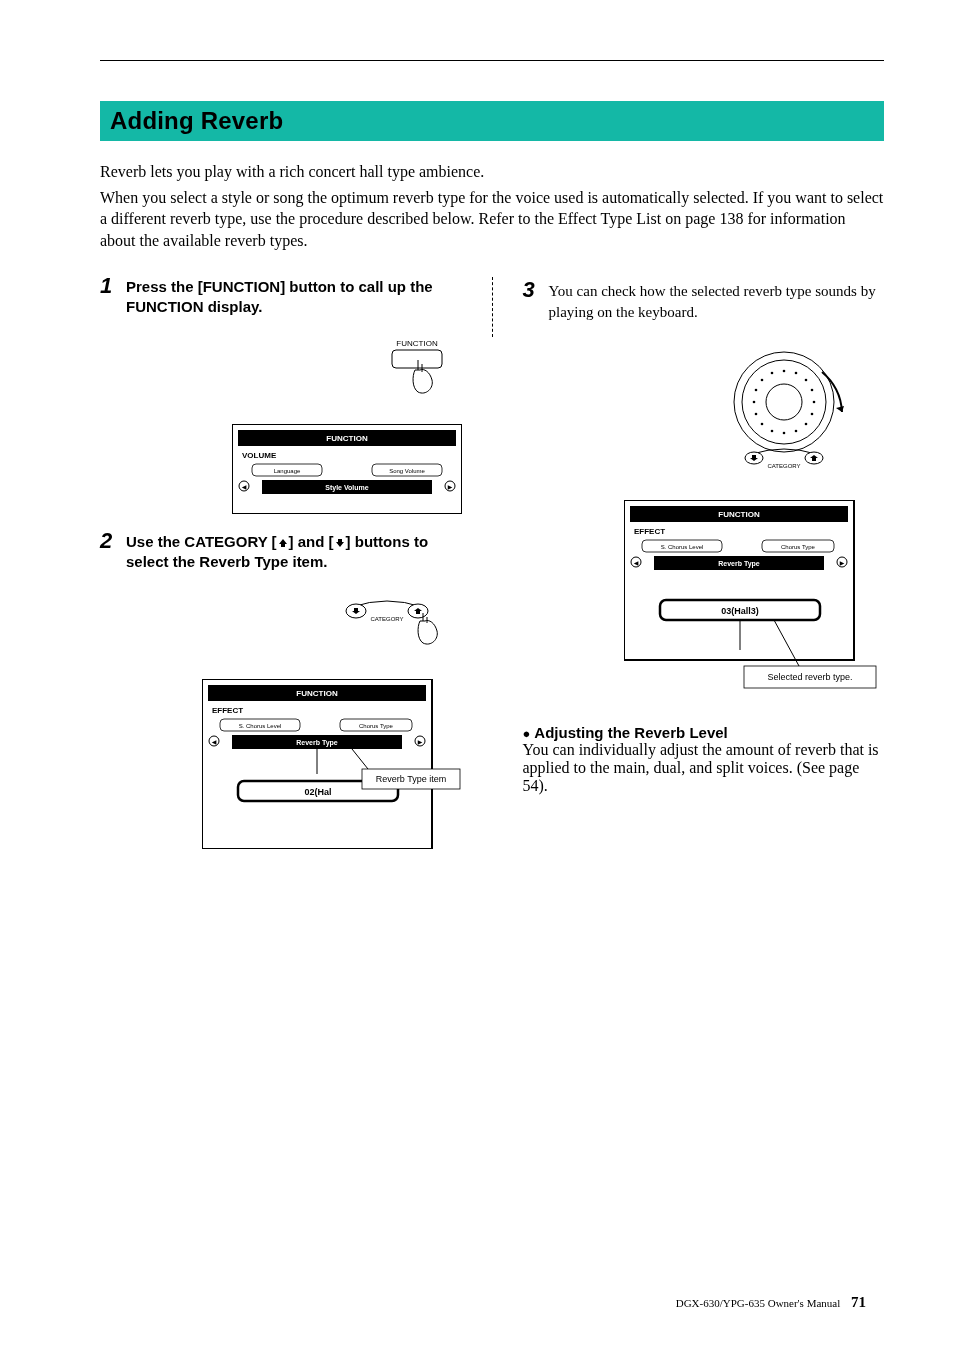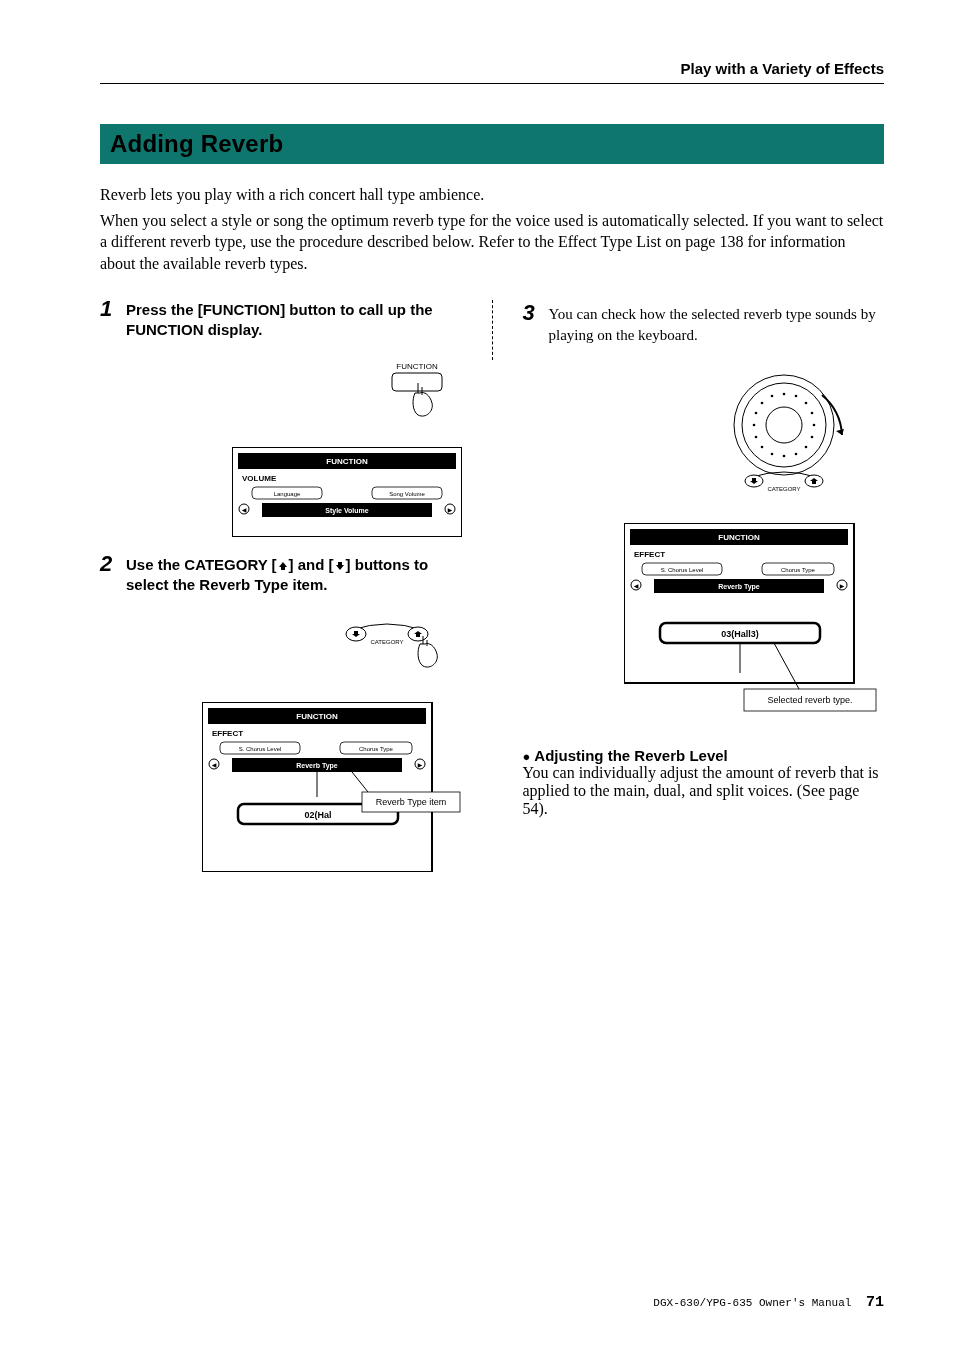--- a/index.html
+++ b/index.html
@@ -22,21 +22,21 @@
     font-family: Arial, Helvetica, sans-serif;
     font-weight: bold;
     font-size: 15px;
     margin-bottom: 6px;
   }
   .top-rule {
     border-top: 1px solid #000;
     margin-bottom: 40px;
   }
   .section-head {
-    background: #0f766e;
+    background: #14b8a6;
     padding: 6px 10px;
     font-family: Arial, Helvetica, sans-serif;
     font-weight: 900;
     font-size: 24px;
     letter-spacing: 0.2px;
     margin-bottom: 20px;
   }
   .intro p {
     margin: 0 0 4px 0;
     line-height: 1.35;
@@ -96,42 +96,41 @@
     font-size: 15px;
     margin-top: 24px;
   }
   .sub-head .bullet {
     font-size: 13px;
     margin-right: 4px;
   }
   .footer {
     position: absolute;
     bottom: 40px;
-    right: 70px;
-    font-family: Liberation Mono, monospace;
+    right: 88px;
+    font-family: Liberation Serif, serif;
     font-size: 11px;
     text-align: center;
   }
   .footer .pg {
     font-weight: bold;
     font-size: 15px;
     margin-left: 8px;
   }
   .inline-arrow {
     display: inline-block;
     line-height: 0;
     vertical-align: -2px;
   }
 </style>
 </head>
 <body>
 
 <div class="page">
 
-  <div class="top-title">Play with a Variety of Effects</div>
   <div class="top-rule"></div>
 
   <div class="section-head">Adding Reverb</div>
 
   <div class="intro">
     <p>Reverb lets you play with a rich concert hall type ambience.</p>
     <p>When you select a style or song the optimum reverb type for the voice used is automatically selected. If you want to select a different reverb type, use the procedure described below. Refer to the Effect Type List on page 138 for information about the available reverb types.</p>
   </div>
 
   <div class="columns">

